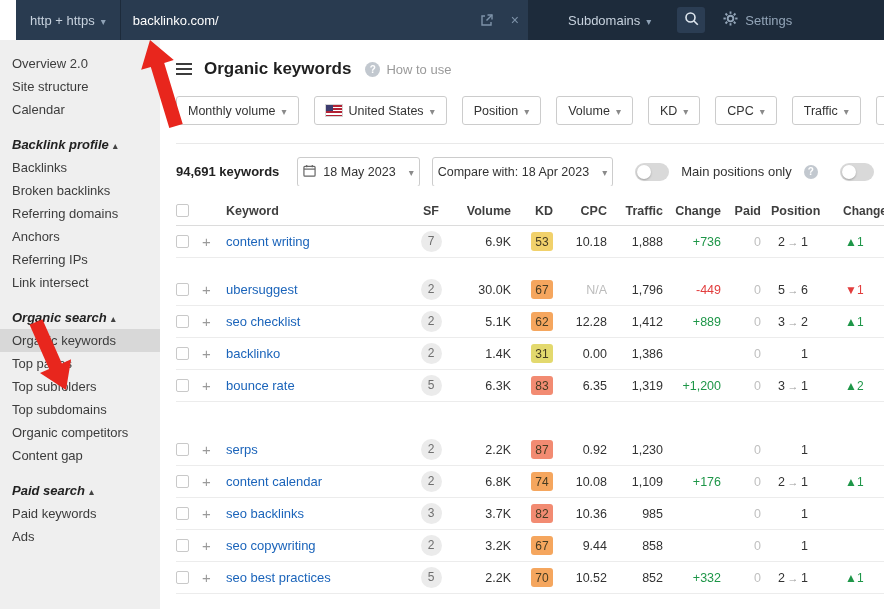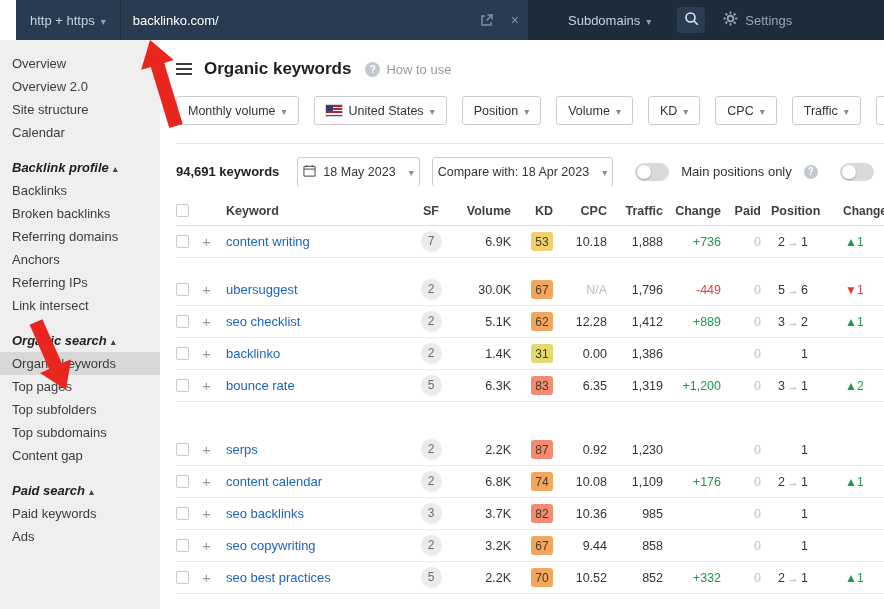--- a/index.html
+++ b/index.html
@@ -137,23 +137,20 @@
             <line x1="2.7" y1="13.3" x2="4.5" y2="11.5"></line>
           </g>
         </svg>
     </span>
     <span>Settings</span>
   </div>
 </div>
 
 <div class="sidebar">
 
-    <div class="snav kind-item">
-      <span class="snav-label">Overview</span>
-    </div>
 
     <div class="snav kind-item">
       <span class="snav-label">Overview 2.0</span>
     </div>
 
     <div class="snav kind-item">
       <span class="snav-label">Site structure</span>
     </div>
 
     <div class="snav kind-item">
@@ -202,20 +199,23 @@
     </div>
 
     <div class="snav kind-item">
       <span class="snav-label">Top subfolders</span>
     </div>
 
     <div class="snav kind-item">
       <span class="snav-label">Top subdomains</span>
     </div>
 
+    <div class="snav kind-item">
+      <span class="snav-label">Organic competitors</span>
+    </div>
 
     <div class="snav kind-item">
       <span class="snav-label">Content gap</span>
     </div>
 
     <div class="snav kind-header">
       <span class="snav-label">Paid search</span><span class="caret-up"></span>
     </div>
 
     <div class="snav kind-item">

